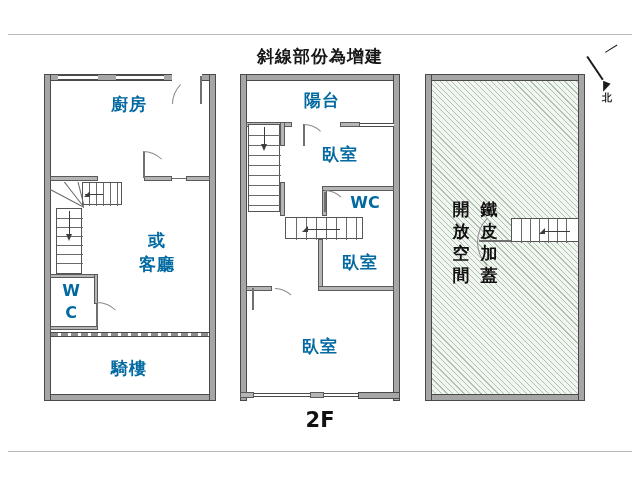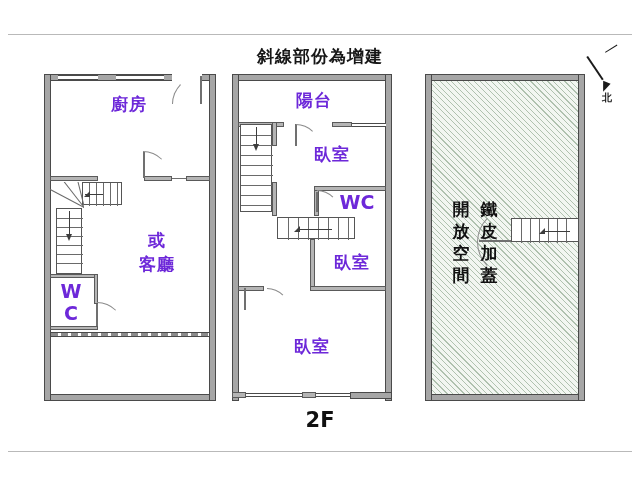--- a/index.html
+++ b/index.html
@@ -107,26 +107,26 @@
     position: absolute;
     background: #707070;
   }
 
   
   .room-name {
     position: absolute;
     text-align: center;
     font-size: 17px;
     font-weight: 700;
-    color: #6d28d9;
+    color: #0369a1;
     line-height: 21px;
     white-space: nowrap;
     letter-spacing: 1px;
   }
-  .room-name.latin { font-size: 19px; letter-spacing: 0px; }
+  .room-name.latin { font-size: 16px; letter-spacing: 0px; }
 
   
   .vtext {
     position: absolute;
     font-size: 17px;
     font-weight: 700;
     color: #111111;
     line-height: 22px;
     text-align: center;
     width: 20px;
@@ -290,24 +290,25 @@
     <div class="room-name latin" style="left:10px; top:206px; width:34px; line-height:22px;">
       <span>W</span><br>
       <span>C</span>
     </div>
 
     <div class="room-name" style="left:70px; top:156px; width:86px;">或</div>
     <div class="room-name" style="left:70px; top:180px; width:86px;">客廳</div>
 
     <div class="arcade-divider" style="left:7px; top:258px; width:158px;"></div>
 
+    <div class="room-name" style="left:40px; top:284px; width:90px;">騎樓</div>
   </div>
 
 
-  <div class="abs" style="left:232px; top:74px; width:148px; height:327px;">
+  <div class="abs" style="left:240px; top:74px; width:148px; height:327px;">
 
     <div class="room-fill" style="left:6px; top:6px; width:148px; height:315px;"></div>
 
     <div class="wall" style="left:0; top:0; width:160px; height:7px;"></div>
     <div class="wall" style="left:0; top:0; width:7px; height:327px;"></div>
     <div class="wall" style="left:153px; top:0; width:7px; height:327px;"></div>
 
     <div class="wall-thin" style="left:0; top:318px; width:14px; height:6px;"></div>
     <div class="wall-thin" style="left:70px; top:318px; width:14px; height:6px;"></div>
     <div class="wall" style="left:118px; top:318px; width:42px; height:7px;"></div>

